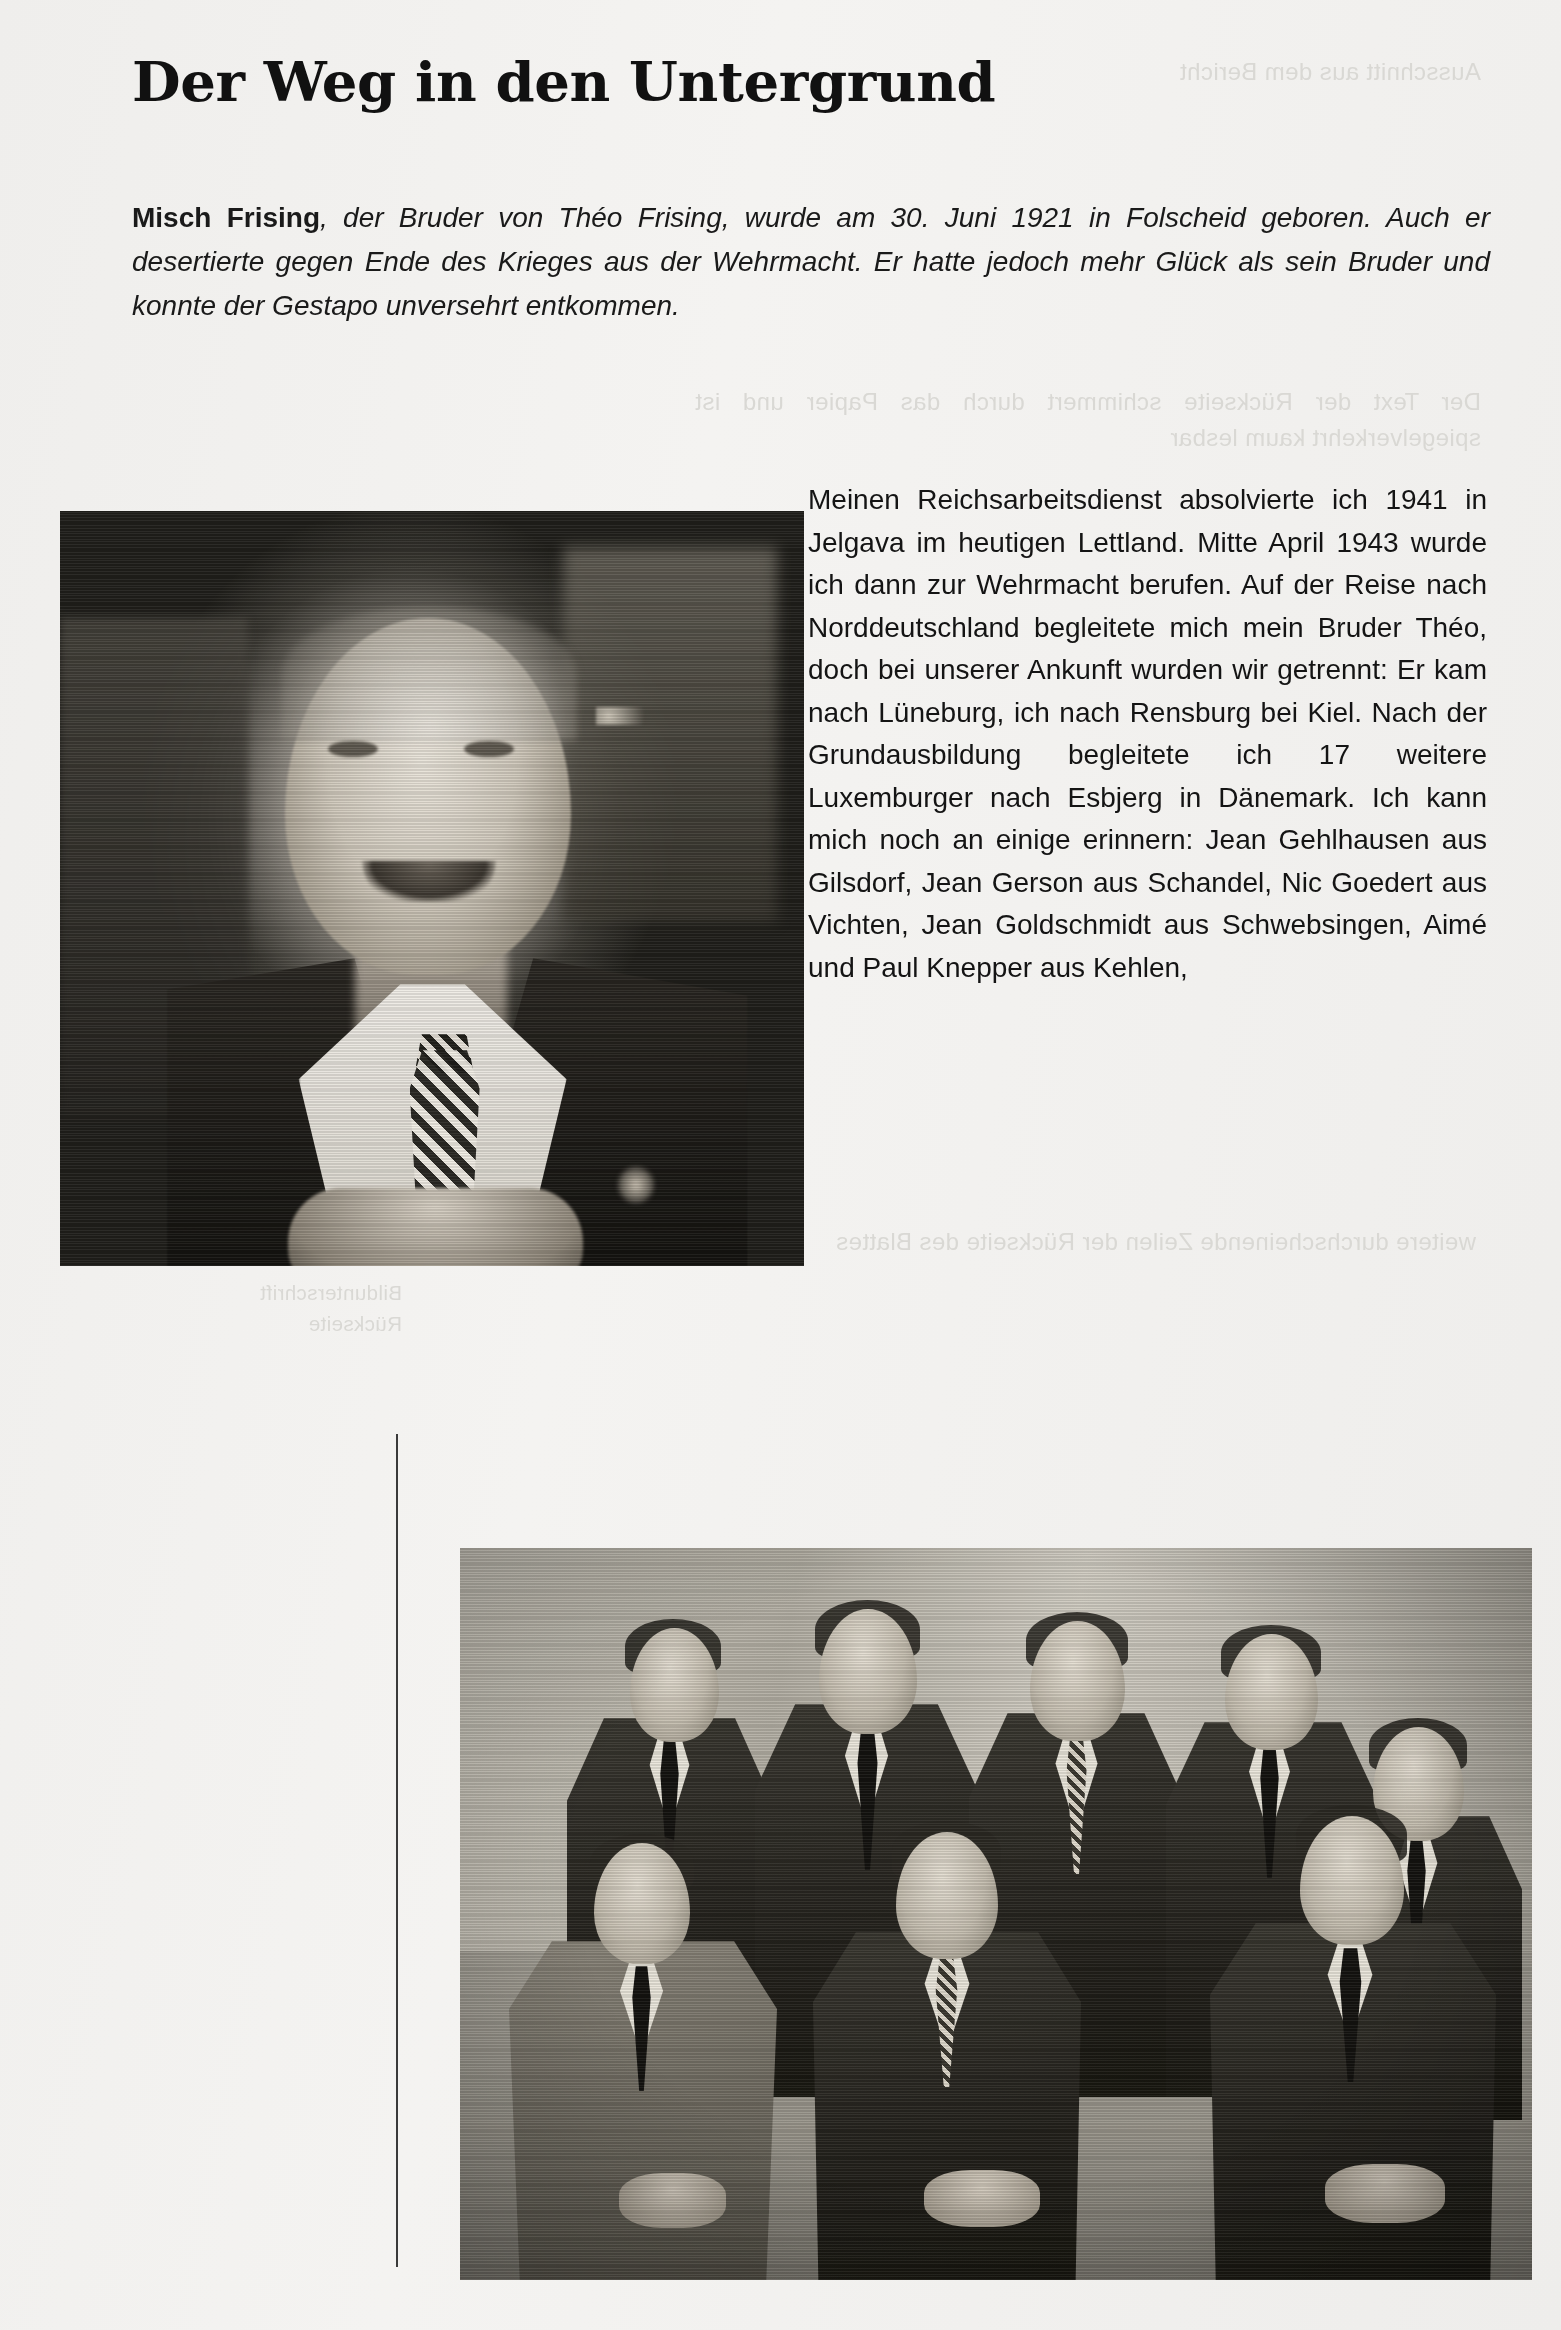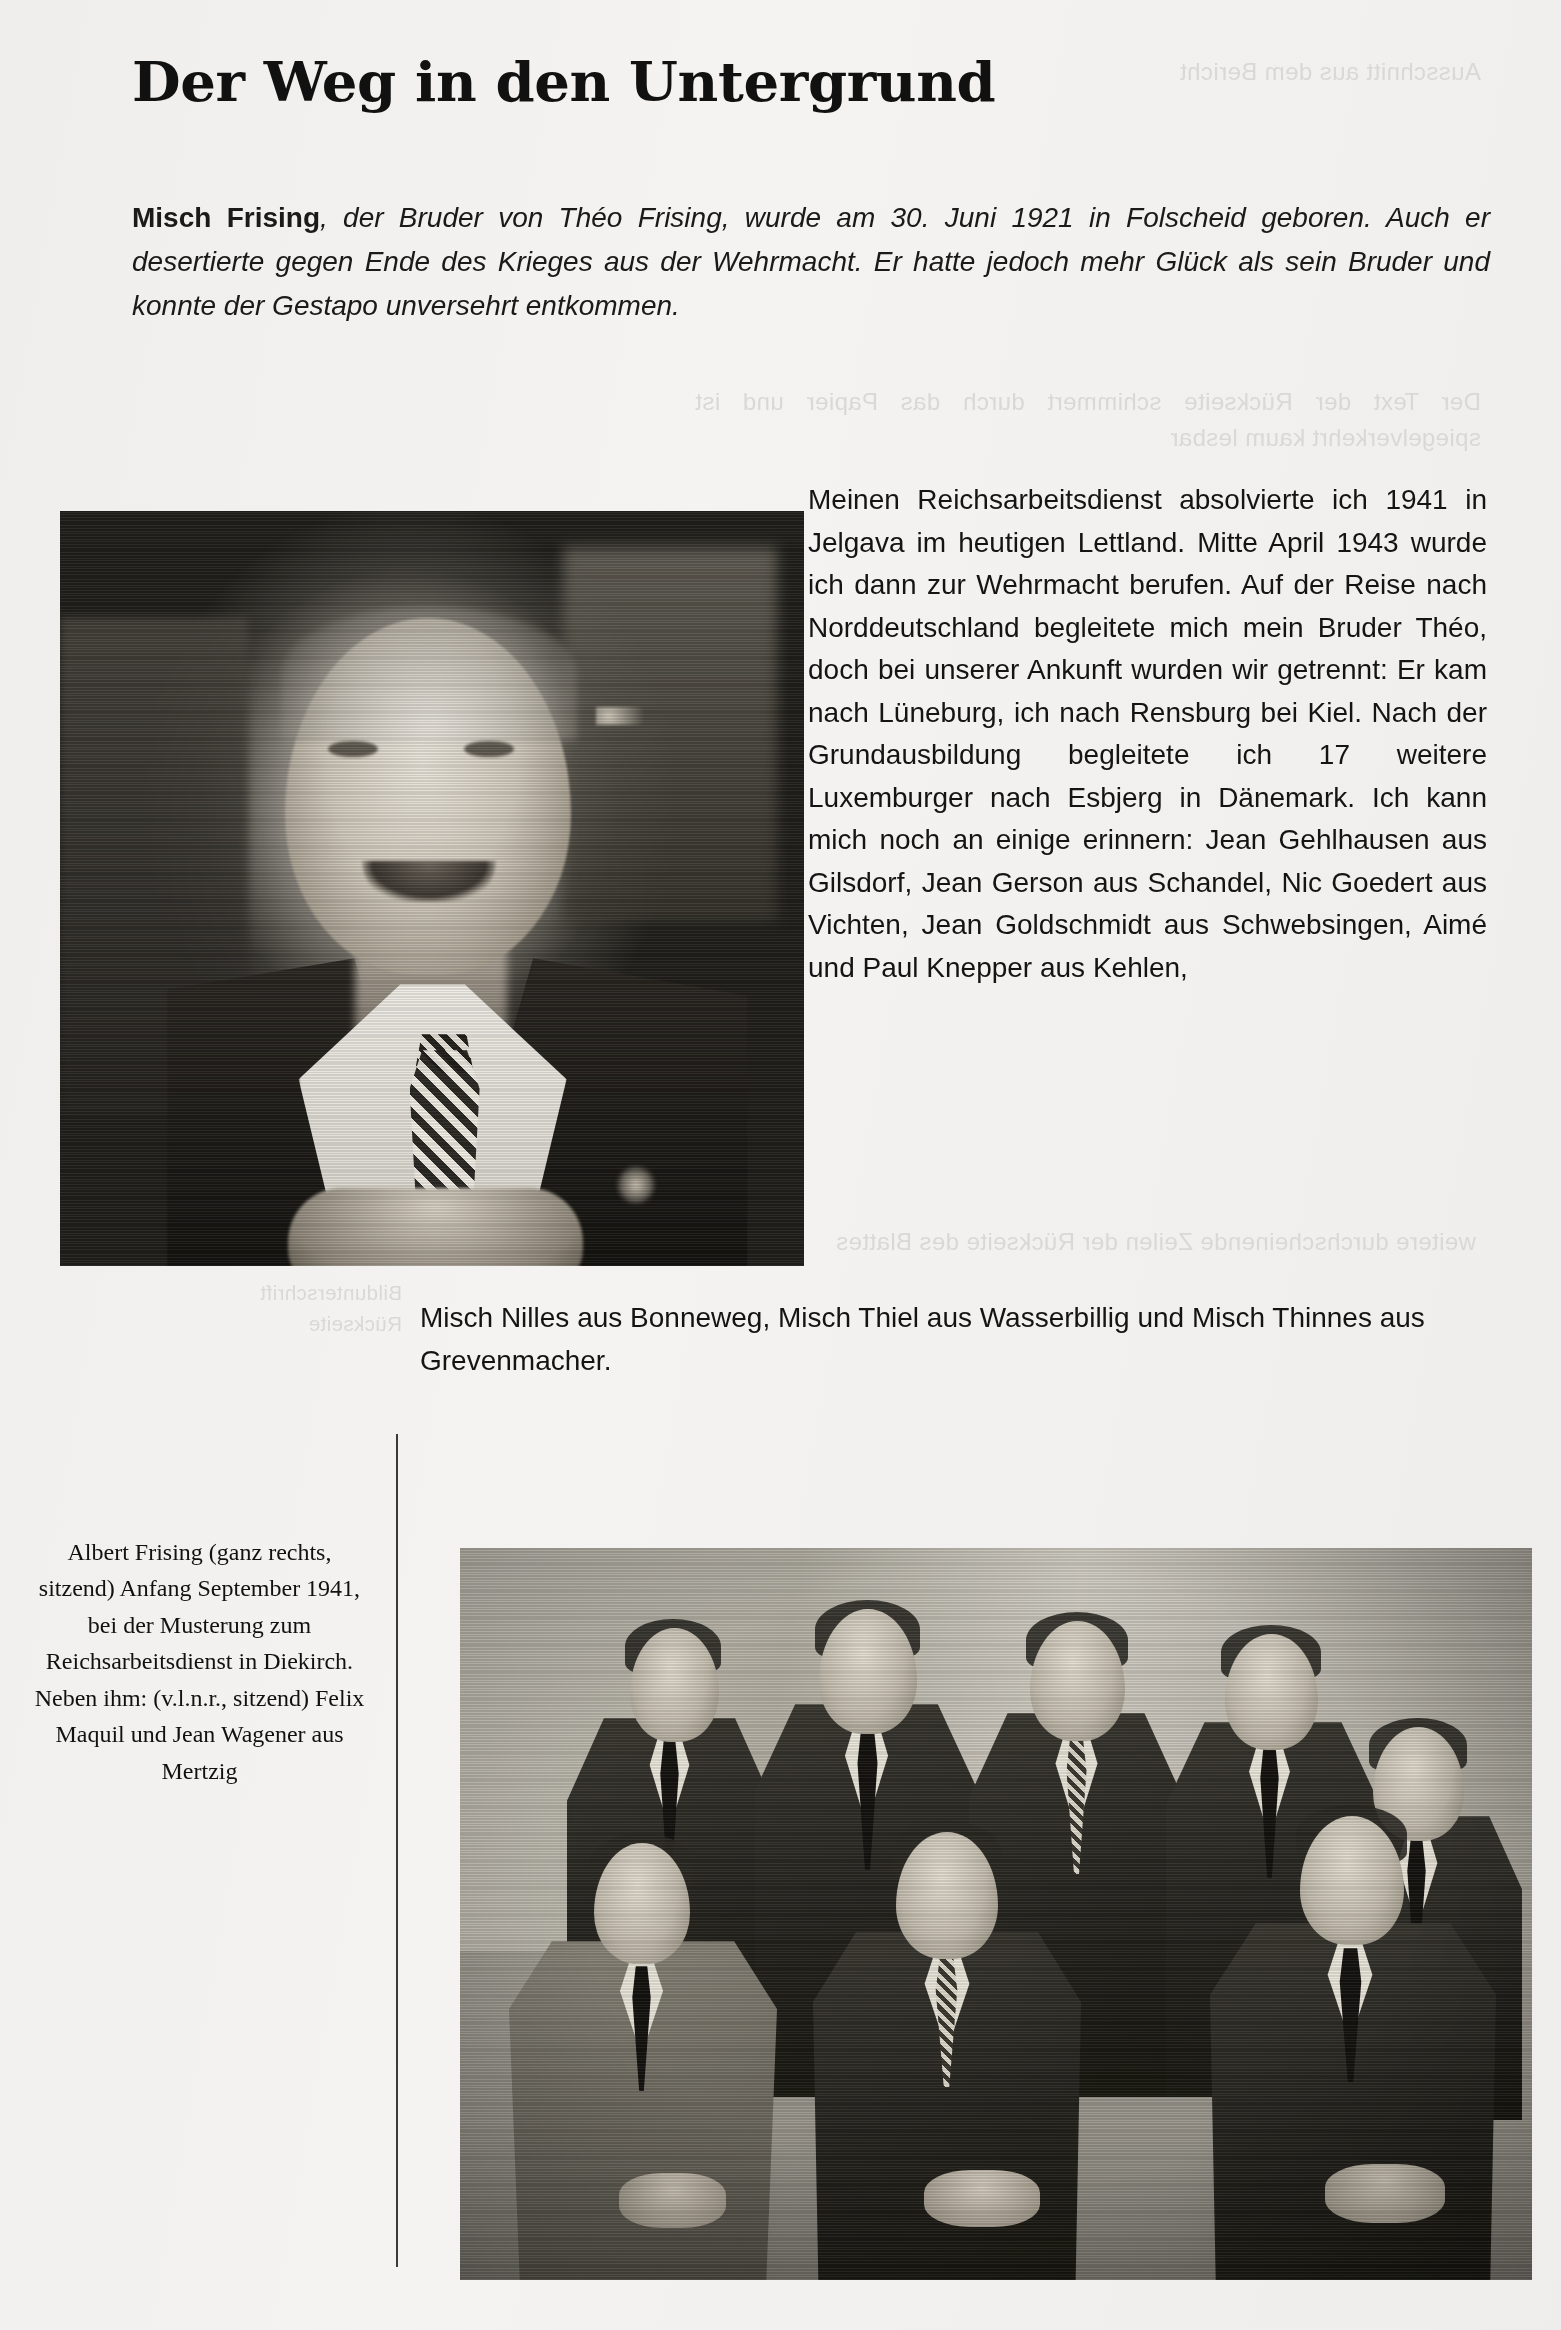--- a/index.html
+++ b/index.html
@@ -314,25 +314,23 @@
       <div class="pt-hair"></div>
       <div class="pt-eyeL"></div>
       <div class="pt-eyeR"></div>
       <div class="pt-smile"></div>
       <div class="pt-hands"></div>
       <div class="pt-light"></div>
       <div class="scan"></div>
     </figure>
 
     <div class="body-col">Meinen Reichsarbeitsdienst absolvierte ich 1941 in Jelgava im heutigen Lettland. Mitte April 1943 wurde ich dann zur Wehrmacht berufen. Auf der Reise nach Norddeutschland begleitete mich mein Bruder Théo, doch bei unserer Ankunft wurden wir getrennt: Er kam nach Lüneburg, ich nach Rensburg bei Kiel. Nach der Grundausbildung begleitete ich 17 weitere Luxemburger nach Esbjerg in Dänemark. Ich kann mich noch an einige erinnern: Jean Gehlhausen aus Gilsdorf, Jean Gerson aus Schandel, Nic Goedert aus Vichten, Jean Goldschmidt aus Schwebsingen, Aimé und Paul Knepper aus Kehlen,</div>
-    <div class="body-wide">Misch Nilles aus Bonneweg, Misch Thiel aus Wasserbillig und Misch Thinnes aus Grevenmacher.</div>
 
     <div class="rule-v"></div>
 
-    <div class="caption">Albert Frising (ganz rechts, sitzend) Anfang September 1941, bei der Musterung zum Reichsarbeitsdienst in Diekirch. Neben ihm: (v.l.n.r., sitzend) Felix Maquil und Jean Wagener aus Mertzig</div>
 
     <figure class="photo-bottom">
       <div class="gp-bg"></div>
       <div class="gp-wall"></div>
       <div class="gp-floor"></div>
 
       <div class="person">
         <div class="torso" style="left:107px; top:170px; width:205px; height:375px; clip-path:polygon(18% 0%,82% 0%,100% 22%,100% 100%,0% 100%,0% 22%);"></div>
         <div class="shirtv" style="left:174px; top:174px; width:71px; height:107px;"></div>
         <div class="tie" style="left:198px; top:192px; width:23px; height:134px;"></div>

